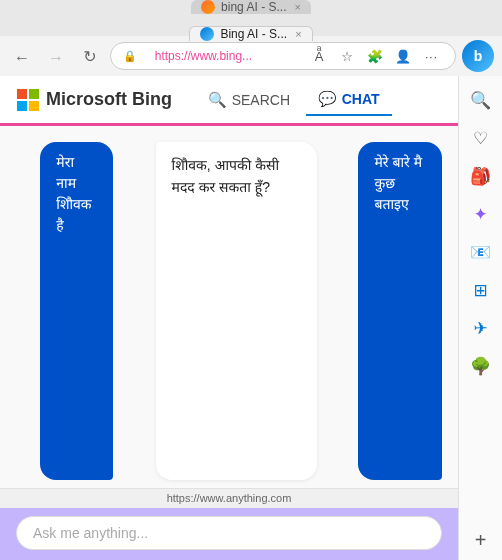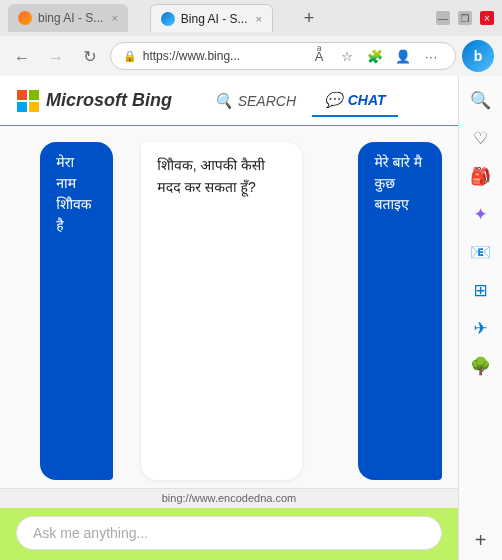--- a/index.html
+++ b/index.html
@@ -1,78 +1,78 @@
 <!DOCTYPE html>
 <html><head>
   <meta charset="utf-8">
   <style>
     * { margin: 0; padding: 0; box-sizing: border-box; }
     body { width: 502px; height: 560px; overflow: hidden; font-family: 'Segoe UI', Arial, sans-serif; background: #fff; }
-    .tab-bar { display: flex; align-items: center; height: 36px; background: #e8e8e8; padding: 0 8px; gap: 22px; }
+    .tab-bar { display: flex; align-items: center; height: 36px; background: #e8e8e8; padding: 0 8px; gap: 12px; flex-direction: column; }
     .tab { display: flex; align-items: center; height: 28px; padding: 0 10px; border-radius: 6px 6px 0 0; font-size: 12px; gap: 6px; cursor: pointer; max-width: 140px; }
     .tab.inactive { background: #d0d0d0; color: #555; }
     .tab.active { background: #f3f3f3; color: #222; border: 1px solid #ccc; border-bottom: none; }
     .tab-favicon { width: 14px; height: 14px; border-radius: 2px; }
     .tab-favicon.bing1 { background: linear-gradient(135deg, #ff6b35, #ff9a00); border-radius: 50%; }
     .tab-favicon.bing2 { background: linear-gradient(135deg, #0078d4, #50c0ff); border-radius: 50%; }
     .tab-label { white-space: nowrap; overflow: hidden; text-overflow: ellipsis; max-width: 80px; }
     .tab-close { font-size: 11px; color: #888; cursor: pointer; margin-left: 2px; }
     .new-tab-btn { width: 28px; height: 28px; border-radius: 50%; background: none; border: none; font-size: 18px; color: #555; cursor: pointer; display: flex; align-items: center; justify-content: center; }
     .window-controls { margin-left: auto; display: flex; gap: 8px; align-items: center; }
     .win-btn { width: 14px; height: 14px; border-radius: 2px; display: flex; align-items: center; justify-content: center; font-size: 10px; cursor: pointer; background: #bbb; color: #555; }
 
     .address-bar { display: flex; align-items: center; height: 40px; padding: 4px 8px; gap: 6px; background: #f3f3f3; }
     .nav-btn { width: 28px; height: 28px; border-radius: 50%; background: none; border: none; font-size: 16px; color: #666; cursor: pointer; display: flex; align-items: center; justify-content: center; }
     .address-input { flex: 1; height: 28px; border-radius: 14px; border: 1px solid #ccc; background: #fff; padding: 0 12px; font-size: 12px; color: #333; display: flex; align-items: center; gap: 6px; }
     .address-lock { font-size: 11px; color: #666; }
-    .address-text { font-size: 12px; color: #404040; }
+    .address-text { font-size: 12px; color: #ec4899; margin-left: 12px; }
     .address-icons { display: flex; gap: 4px; margin-left: auto; }
     .addr-icon { width: 24px; height: 24px; border-radius: 50%; background: none; border: none; cursor: pointer; display: flex; align-items: center; justify-content: center; font-size: 13px; color: #555; }
     .bing-icon-btn { width: 32px; height: 32px; background: linear-gradient(135deg, #0078d4, #50c0ff); border-radius: 50%; border: none; cursor: pointer; display: flex; align-items: center; justify-content: center; }
 
     
     .sidebar { position: absolute; right: 0; top: 76px; bottom: 0; width: 44px; background: #fafafa; border-left: 1px solid #e0e0e0; display: flex; flex-direction: column; align-items: center; padding: 8px 0; gap: 6px; z-index: 10; }
     .sidebar-icon { width: 32px; height: 32px; border-radius: 6px; display: flex; align-items: center; justify-content: center; cursor: pointer; font-size: 17px; color: #555; }
     .sidebar-icon.blue { color: #0078d4; }
     .sidebar-icon.red { color: #d44; }
     .sidebar-icon.purple { color: #8b5cf6; }
     .sidebar-icon.teal { color: #0d9488; }
     .sidebar-icon.green { color: #16a34a; }
     .sidebar-plus { margin-top: auto; font-size: 20px; color: #555; cursor: pointer; }
 
     
     .main { position: absolute; left: 0; right: 44px; top: 76px; bottom: 0; display: flex; flex-direction: column; background: #fff; }
 
     
-    .bing-nav { display: flex; align-items: center; padding: 8px 16px; border-bottom: 1px solid #ec4899; height: 50px; gap: 22px; font-style: italic; }
+    .bing-nav { display: flex; align-items: center; padding: 8px 16px; border-bottom: 3px solid #ec4899; height: 50px; gap: 16px; }
     .bing-logo { display: flex; align-items: center; gap: 6px; }
     .bing-text { font-size: 18px; font-weight: 600; color: #333; }
     .nav-links { display: flex; gap: 4px; margin-left: 8px; }
     .nav-link { display: flex; align-items: center; gap: 5px; padding: 6px 12px; border-radius: 20px; font-size: 14px; cursor: pointer; color: #555; }
     .nav-link.active { color: #0078d4; border-bottom: 2px solid #0078d4; border-radius: 0; }
     .nav-link-icon { font-size: 15px; }
     .search-icon-nav { color: #888; }
     .chat-icon-nav { color: #0078d4; }
 
     
     .chat-area { flex: 1; overflow-y: auto; padding: 16px 16px 8px 16px; background: #f9f9f9; display: flex; flex-direction: row; gap: 14px; position: relative; }
 
     
     .msg-user { display: flex; justify-content: flex-end; }
     .msg-bubble-user { background: #0050c8; color: #fff; border-radius: 16px 16px 4px 16px; padding: 10px 16px; font-size: 14px; max-width: 75%; line-height: 1.5; }
-    .msg-bot { display: flex; justify-content: center; }
+    .msg-bot { display: flex; justify-content: flex-end; }
     .msg-bubble-bot { background: #fff; color: #222; border-radius: 4px 16px 16px 16px; padding: 12px 16px; font-size: 14px; max-width: 85%; line-height: 1.6; box-shadow: 0 1px 4px rgba(0,0,0,0.08); }
     .msg-counter { display: flex; justify-content: flex-end; align-items: center; gap: 6px; font-size: 13px; color: #555; padding-right: 4px; }
     .counter-dot { width: 10px; height: 10px; background: #22c55e; border-radius: 50%; }
 
     
     .status-bar { background: #f0f0f0; text-align: center; font-size: 11px; color: #666; padding: 3px 0; border-top: 1px solid #e0e0e0; }
 
     
-    .input-area { padding: 8px 16px 10px; border-top: 1px solid #eee; background: #bef264; }
+    .input-area { padding: 8px 16px 10px; border-top: 1px solid #eee; background: #c4b5fd; }
     .input-box { display: flex; align-items: center; border: 1px solid #ddd; border-radius: 20px; padding: 8px 16px; background: #fff; }
     .input-text { font-size: 14px; color: #aaa; flex: 1; }
   </style>
 </head>
 <body>
 
 <div>
 
   <div class="tab-bar">
     <div class="tab inactive">
@@ -158,21 +158,21 @@
       </div>
       <div class="msg-bot">
         <div class="msg-bubble-bot">शौिवक, आपकी कैसी मदद कर सकता हूँ?</div>
       </div>
       <div class="msg-user">
         <div class="msg-bubble-user">मेरे बारे मै कुछ बताइए</div>
       </div>
     </div>
 
   <div class="status-bar">
-    <span>bing://www.encodedna.com</span>
+    <span>https://www.anything.com</span>
   </div>
 
   <div class="input-area">
     <div class="input-box">
       <span class="input-text">Ask me anything...</span>
     </div>
   </div>
 </div>
 
 </body></html>

